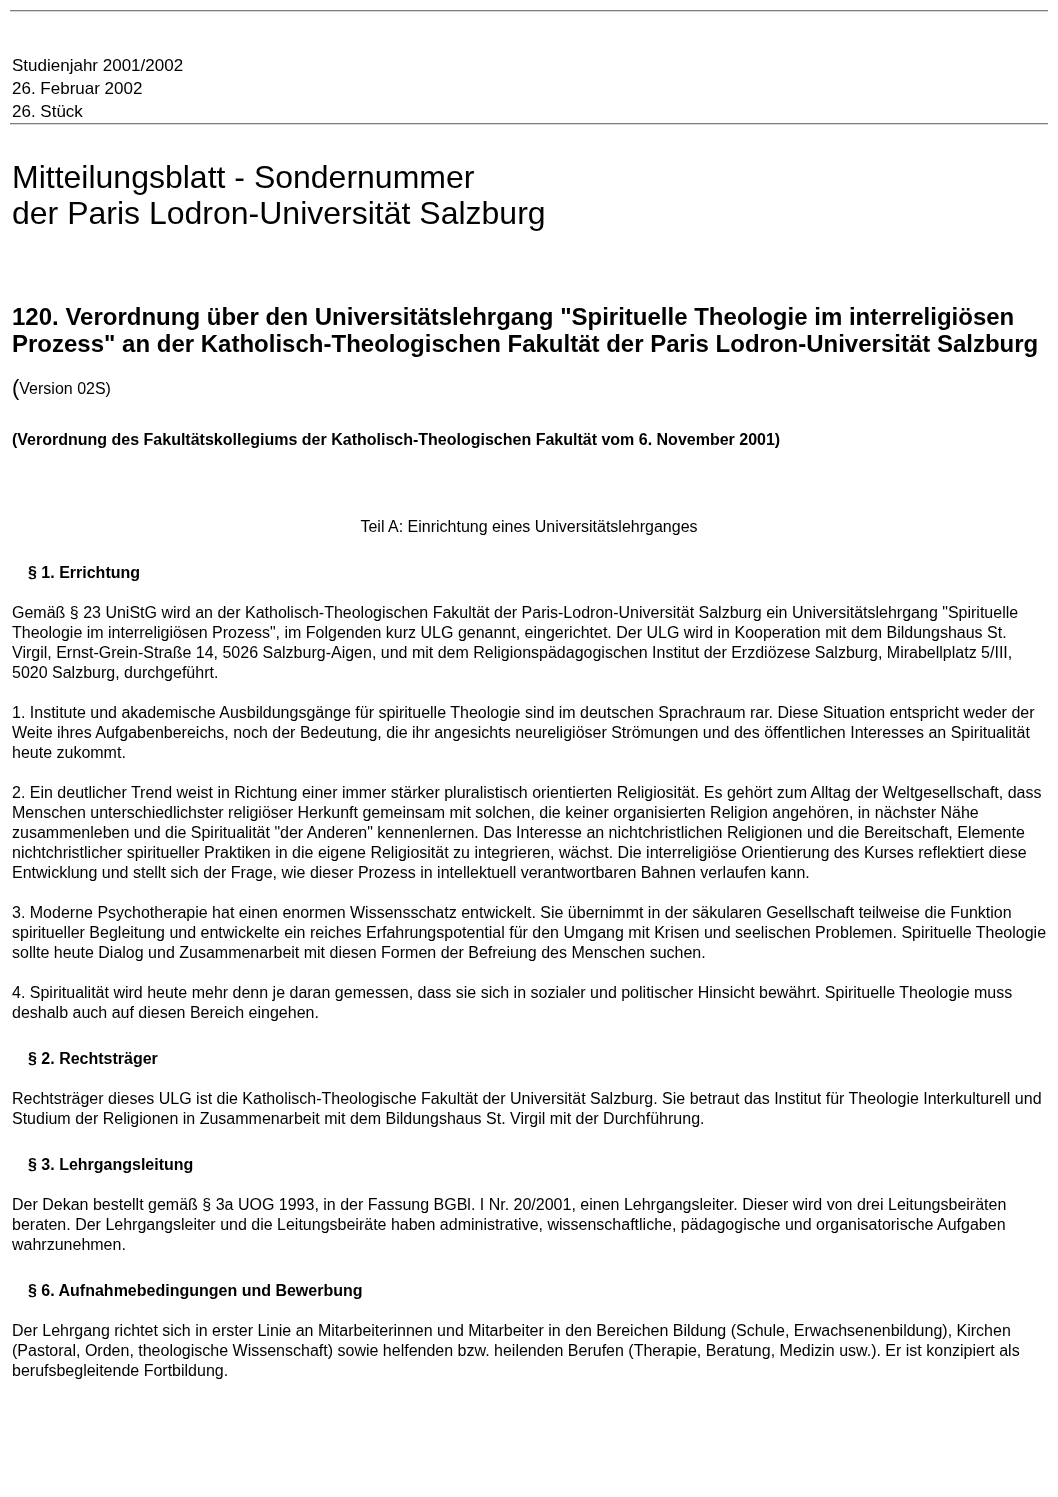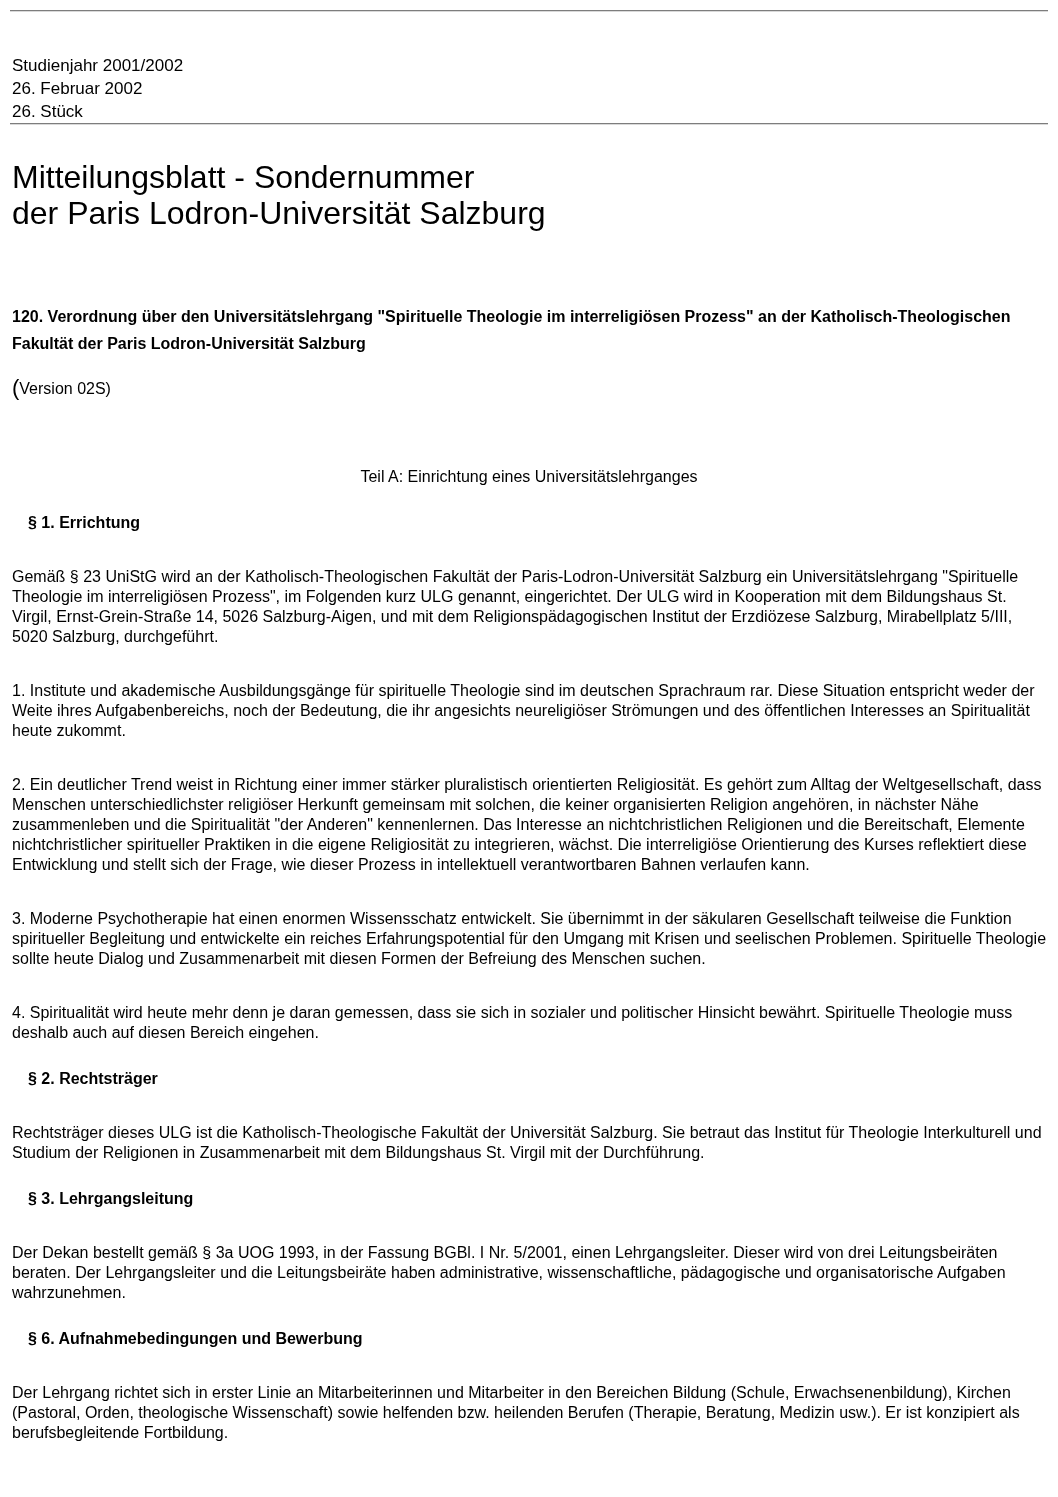--- a/index.html
+++ b/index.html
@@ -35,21 +35,21 @@
   .rule-bottom {
     margin-top: 8px;
   }
   h1.doc-title {
     font-size: 32px;
     line-height: 36px;
     font-weight: normal;
     margin: 34px 0 0 2px;
   }
   .decree-heading {
-    font-size: 16px;
+    font-size: 24px;
     line-height: 27px;
     font-weight: bold;
     margin: 72px 0 0 2px;
   }
   .version-line {
     margin: 20px 0 12px 2px;
     font-size: 16px;
     line-height: 22px;
   }
   .version-open {
@@ -63,21 +63,21 @@
   .part-heading {
     font-weight: normal;
     text-align: center;
     margin: 67px 0 0 0;
   }
   .section-heading {
     font-weight: bold;
     margin: 26px 0 20px 18px;
   }
   p.body-text {
-    margin: 34px 0 20px 2px;
+    margin: 20px 0 20px 2px;
   }
 </style>
 </head>
 <body>
 
 <div class="page">
 
   <hr class="rule">
 
   <div class="masthead">
@@ -90,40 +90,41 @@
 
   <h1 class="doc-title">
     <span>Mitteilungsblatt - Sondernummer</span><br>
     <span>der Paris Lodron-Universität Salzburg</span>
   </h1>
 
   <p class="decree-heading">120. Verordnung über den Universitätslehrgang "Spirituelle Theologie im interreligiösen Prozess" an der Katholisch-Theologischen Fakultät der Paris Lodron-Universität Salzburg</p>
 
   <p class="version-line"><span class="version-open">(</span><span>Version 02S)</span></p>
 
+  <p class="decree-subtitle">(Verordnung des Fakultätskollegiums der Katholisch-Theologischen Fakultät vom 6. November 2001)</p>
 
   <p class="part-heading">Teil A: Einrichtung eines Universitätslehrganges</p>
 
   <section>
     <p class="section-heading">§ 1. Errichtung</p>
     <p class="body-text">Gemäß § 23 UniStG wird an der Katholisch-Theologischen Fakultät der Paris-Lodron-Universität Salzburg ein Universitätslehrgang "Spirituelle Theologie im interreligiösen Prozess", im Folgenden kurz ULG genannt, eingerichtet. Der ULG wird in Kooperation mit dem Bildungshaus St. Virgil, Ernst-Grein-Straße 14, 5026 Salzburg-Aigen, und mit dem Religionspädagogischen Institut der Erzdiözese Salzburg, Mirabellplatz 5/III, 5020 Salzburg, durchgeführt.</p>
     <p class="body-text">1. Institute und akademische Ausbildungsgänge für spirituelle Theologie sind im deutschen Sprachraum rar. Diese Situation entspricht weder der Weite ihres Aufgabenbereichs, noch der Bedeutung, die ihr angesichts neureligiöser Strömungen und des öffentlichen Interesses an Spiritualität heute zukommt.</p>
     <p class="body-text">2. Ein deutlicher Trend weist in Richtung einer immer stärker pluralistisch orientierten Religiosität. Es gehört zum Alltag der Weltgesellschaft, dass Menschen unterschiedlichster religiöser Herkunft gemeinsam mit solchen, die keiner organisierten Religion angehören, in nächster Nähe zusammenleben und die Spiritualität "der Anderen" kennenlernen. Das Interesse an nichtchristlichen Religionen und die Bereitschaft, Elemente nichtchristlicher spiritueller Praktiken in die eigene Religiosität zu integrieren, wächst. Die interreligiöse Orientierung des Kurses reflektiert diese Entwicklung und stellt sich der Frage, wie dieser Prozess in intellektuell verantwortbaren Bahnen verlaufen kann.</p>
     <p class="body-text">3. Moderne Psychotherapie hat einen enormen Wissensschatz entwickelt. Sie übernimmt in der säkularen Gesellschaft teilweise die Funktion spiritueller Begleitung und entwickelte ein reiches Erfahrungspotential für den Umgang mit Krisen und seelischen Problemen. Spirituelle Theologie sollte heute Dialog und Zusammenarbeit mit diesen Formen der Befreiung des Menschen suchen.</p>
     <p class="body-text">4. Spiritualität wird heute mehr denn je daran gemessen, dass sie sich in sozialer und politischer Hinsicht bewährt. Spirituelle Theologie muss deshalb auch auf diesen Bereich eingehen.</p>
   </section>
 
   <section>
     <p class="section-heading">§ 2. Rechtsträger</p>
     <p class="body-text">Rechtsträger dieses ULG ist die Katholisch-Theologische Fakultät der Universität Salzburg. Sie betraut das Institut für Theologie Interkulturell und Studium der Religionen in Zusammenarbeit mit dem Bildungshaus St. Virgil mit der Durchführung.</p>
   </section>
 
   <section>
     <p class="section-heading">§ 3. Lehrgangsleitung</p>
-    <p class="body-text">Der Dekan bestellt gemäß § 3a UOG 1993, in der Fassung BGBl. I Nr. 5/2001, einen Lehrgangsleiter. Dieser wird von drei Leitungsbeiräten beraten. Der Lehrgangsleiter und die Leitungsbeiräte haben administrative, wissenschaftliche, pädagogische und organisatorische Aufgaben wahrzunehmen.</p>
+    <p class="body-text">Der Dekan bestellt gemäß § 3a UOG 1993, in der Fassung BGBl. I Nr. 20/2001, einen Lehrgangsleiter. Dieser wird von drei Leitungsbeiräten beraten. Der Lehrgangsleiter und die Leitungsbeiräte haben administrative, wissenschaftliche, pädagogische und organisatorische Aufgaben wahrzunehmen.</p>
   </section>
 
   <section>
     <p class="section-heading">§ 6. Aufnahmebedingungen und Bewerbung</p>
     <p class="body-text">Der Lehrgang richtet sich in erster Linie an Mitarbeiterinnen und Mitarbeiter in den Bereichen Bildung (Schule, Erwachsenenbildung), Kirchen (Pastoral, Orden, theologische Wissenschaft) sowie helfenden bzw. heilenden Berufen (Therapie, Beratung, Medizin usw.). Er ist konzipiert als berufsbegleitende Fortbildung.</p>
   </section>
 
 </div>
 
 </body></html>

